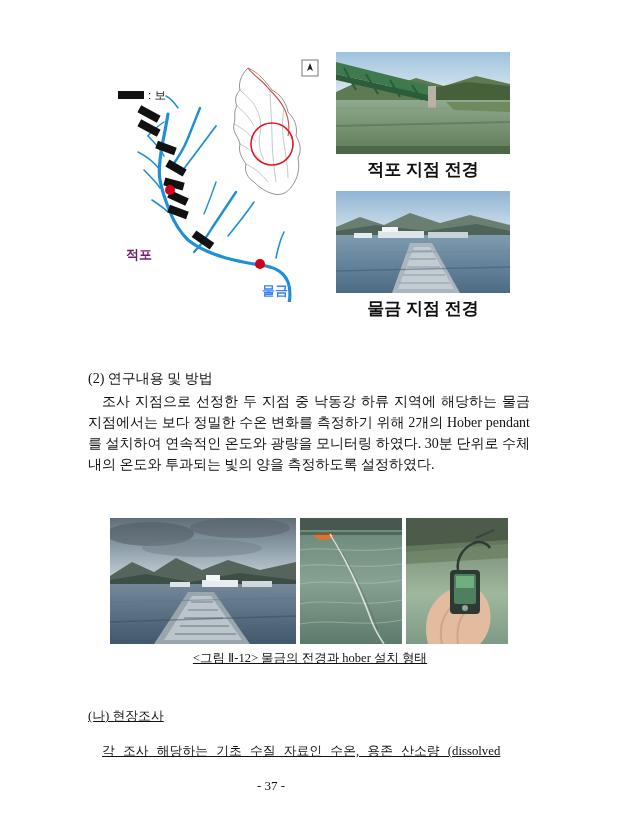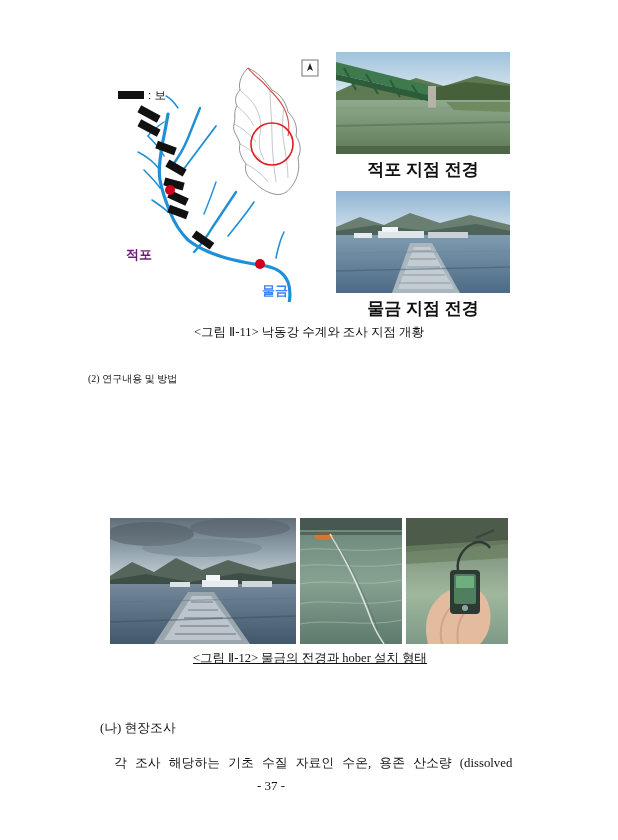--- a/index.html
+++ b/index.html
@@ -106,21 +106,21 @@
     font-size: 12.5px;
     color: #111;
   }
 
   
   .body-text {
     position: absolute;
     left: 88px;
     top: 368px;
     width: 442px;
-    font-size: 10px;
+    font-size: 14px;
     line-height: 21px;
     color: #111;
   }
   .body-text p { margin: 0; }
   .p-indent1 { margin-left: 0px; }
   .p-indent2 { margin-left: 8px; }
   .para {
     margin-top: 2px !important;
     text-align: justify;
     text-justify: inter-character;
@@ -150,21 +150,21 @@
   
   .tail-text {
     position: absolute;
     left: 88px;
     top: 706px;
     width: 442px;
     font-size: 12.8px;
     line-height: 21px;
     color: #111;
   }
-  .tail-text p { margin: 12px; }
+  .tail-text p { margin: 0; text-decoration: underline; }
   .spaced {
     text-align: justify;
     text-indent: 14px;
     word-spacing: 5px;
   }
 
   .page-number {
     position: absolute;
     left: 0;
     top: 778px;
@@ -310,25 +310,25 @@
             <path d="M67,84 L109,84"></path>
               <path d="M63,92 L114,92"></path>
           </g>
           <path d="M0,62 L174,60" stroke="#6b8699" stroke-width="1" opacity="0.5"></path>
           <path d="M0,80 L174,76" stroke="#3e5a70" stroke-width="1.5" opacity="0.5"></path>
         </svg>
       </div>
       <div class="photo-caption">물금 지점 전경</div>
     </div>
 
-    <div class="fig-caption">&lt;그림 Ⅱ-11&gt; 낙동강 수계와 조사 지점 개황</div>
   </div>
 
   <div class="body-text">
     <p class="p-indent1">(2) 연구내용 및 방법</p>
+    <p class="para">조사 지점으로 선정한 두 지점 중 낙동강 하류 지역에 해당하는 물금 지점에서는 보다 정밀한 수온 변화를 측정하기 위해 2개의 Hober pendant를 설치하여 연속적인 온도와 광량을 모니터링 하였다. 30분 단위로 수체 내의 온도와 투과되는 빛의 양을 측정하도록 설정하였다.</p>
   </div>
 
   <div class="fig2">
     <div class="fig2-row">
 
       <div class="photo" style="width:186px;height:126px;">
         <svg width="186" height="126" viewBox="0 0 186 126">
           <defs>
             <linearGradient id="sky3" x1="0" y1="0" x2="0" y2="1">
               <stop offset="0%" stop-color="#5f6e78"></stop>

